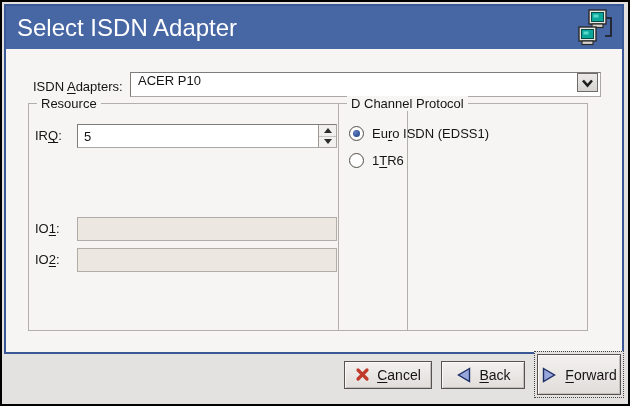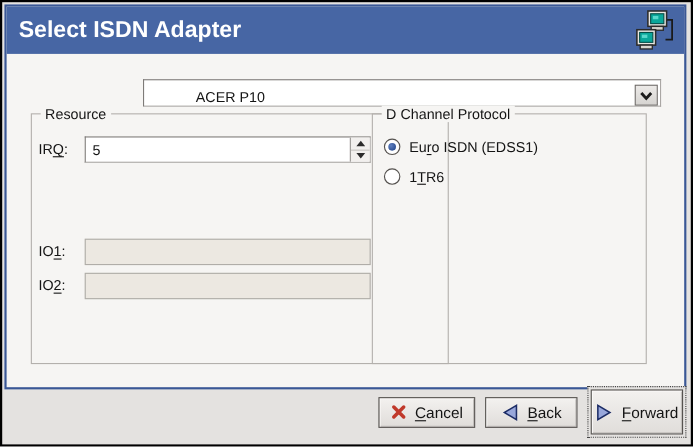--- a/index.html
+++ b/index.html
@@ -29,22 +29,22 @@
   .titlebar {
     position: absolute; left:0; top:0; right:0;
     height: 43px;
     background: #4766a4;
     display: flex; align-items: center;
     padding: 0 8px 0 11px;
     box-sizing: border-box;
   }
   .titlebar .title {
     color: #fff;
-    font-size: 21px;
-    font-weight: bold;
+    font-size: 24px;
+    font-weight: normal;
     letter-spacing: 0px;
   }
   .titlebar .tb-icon { margin-left: auto; margin-top: 1px; }
 
   .content {
     position: absolute; left:0; top:43px; right:0; bottom:0;
   }
 
   u { text-decoration: underline; text-underline-offset: 2px; }
 
@@ -53,21 +53,21 @@
     position: absolute; left: 27px; top: 30px;
     white-space: nowrap;
   }
   .combo {
     position: absolute; left: 124px; top: 23px;
     width: 471px; height: 25px;
     box-sizing: border-box;
     background: #fff;
     border: 1px solid;
     border-color: #7e7b78 #aaa7a4 #aaa7a4 #7e7b78;
-    display: flex; align-items: flex-end; padding-left: 40px;
+    display: flex; align-items: flex-start;
   }
   .combo-value { padding-left: 7px; flex: 1; }
   .combo-btn {
     width: 21px; height: 19px;
     margin-right: 2px;
     box-sizing: border-box;
     background: linear-gradient(#eceae8, #d6d4d1);
     border: 1px solid #6e6b68;
     display: flex; align-items: center; justify-content: center;
     cursor: pointer;
@@ -206,20 +206,21 @@
             <rect x="13.5" y="3.5" width="12" height="9" fill="#0aa79a" stroke="#044d48" stroke-width="1"></rect>
             <rect x="15.5" y="5.5" width="5" height="3" fill="#59d8cc"></rect>
             <rect x="14" y="15" width="11" height="3.5" fill="#d7d4cd" stroke="#2a2a2a" stroke-width="1.2"></rect>
           </g>
         </svg>
       </span>
     </div>
 
     <div class="content">
 
+      <label class="adapter-label"><span>ISDN </span><u>A</u><span>dapters:</span></label>
 
       <div class="combo">
         <span class="combo-value">ACER P10</span>
         <span class="combo-btn">
           <span class="icon">
             <svg width="13" height="10" viewBox="0 0 13 10">
                 <polyline points="2,2.5 6.5,7.5 11,2.5" fill="none" stroke="#1c1c1c" stroke-width="2.6"></polyline>
               </svg>
           </span>
         </span>

